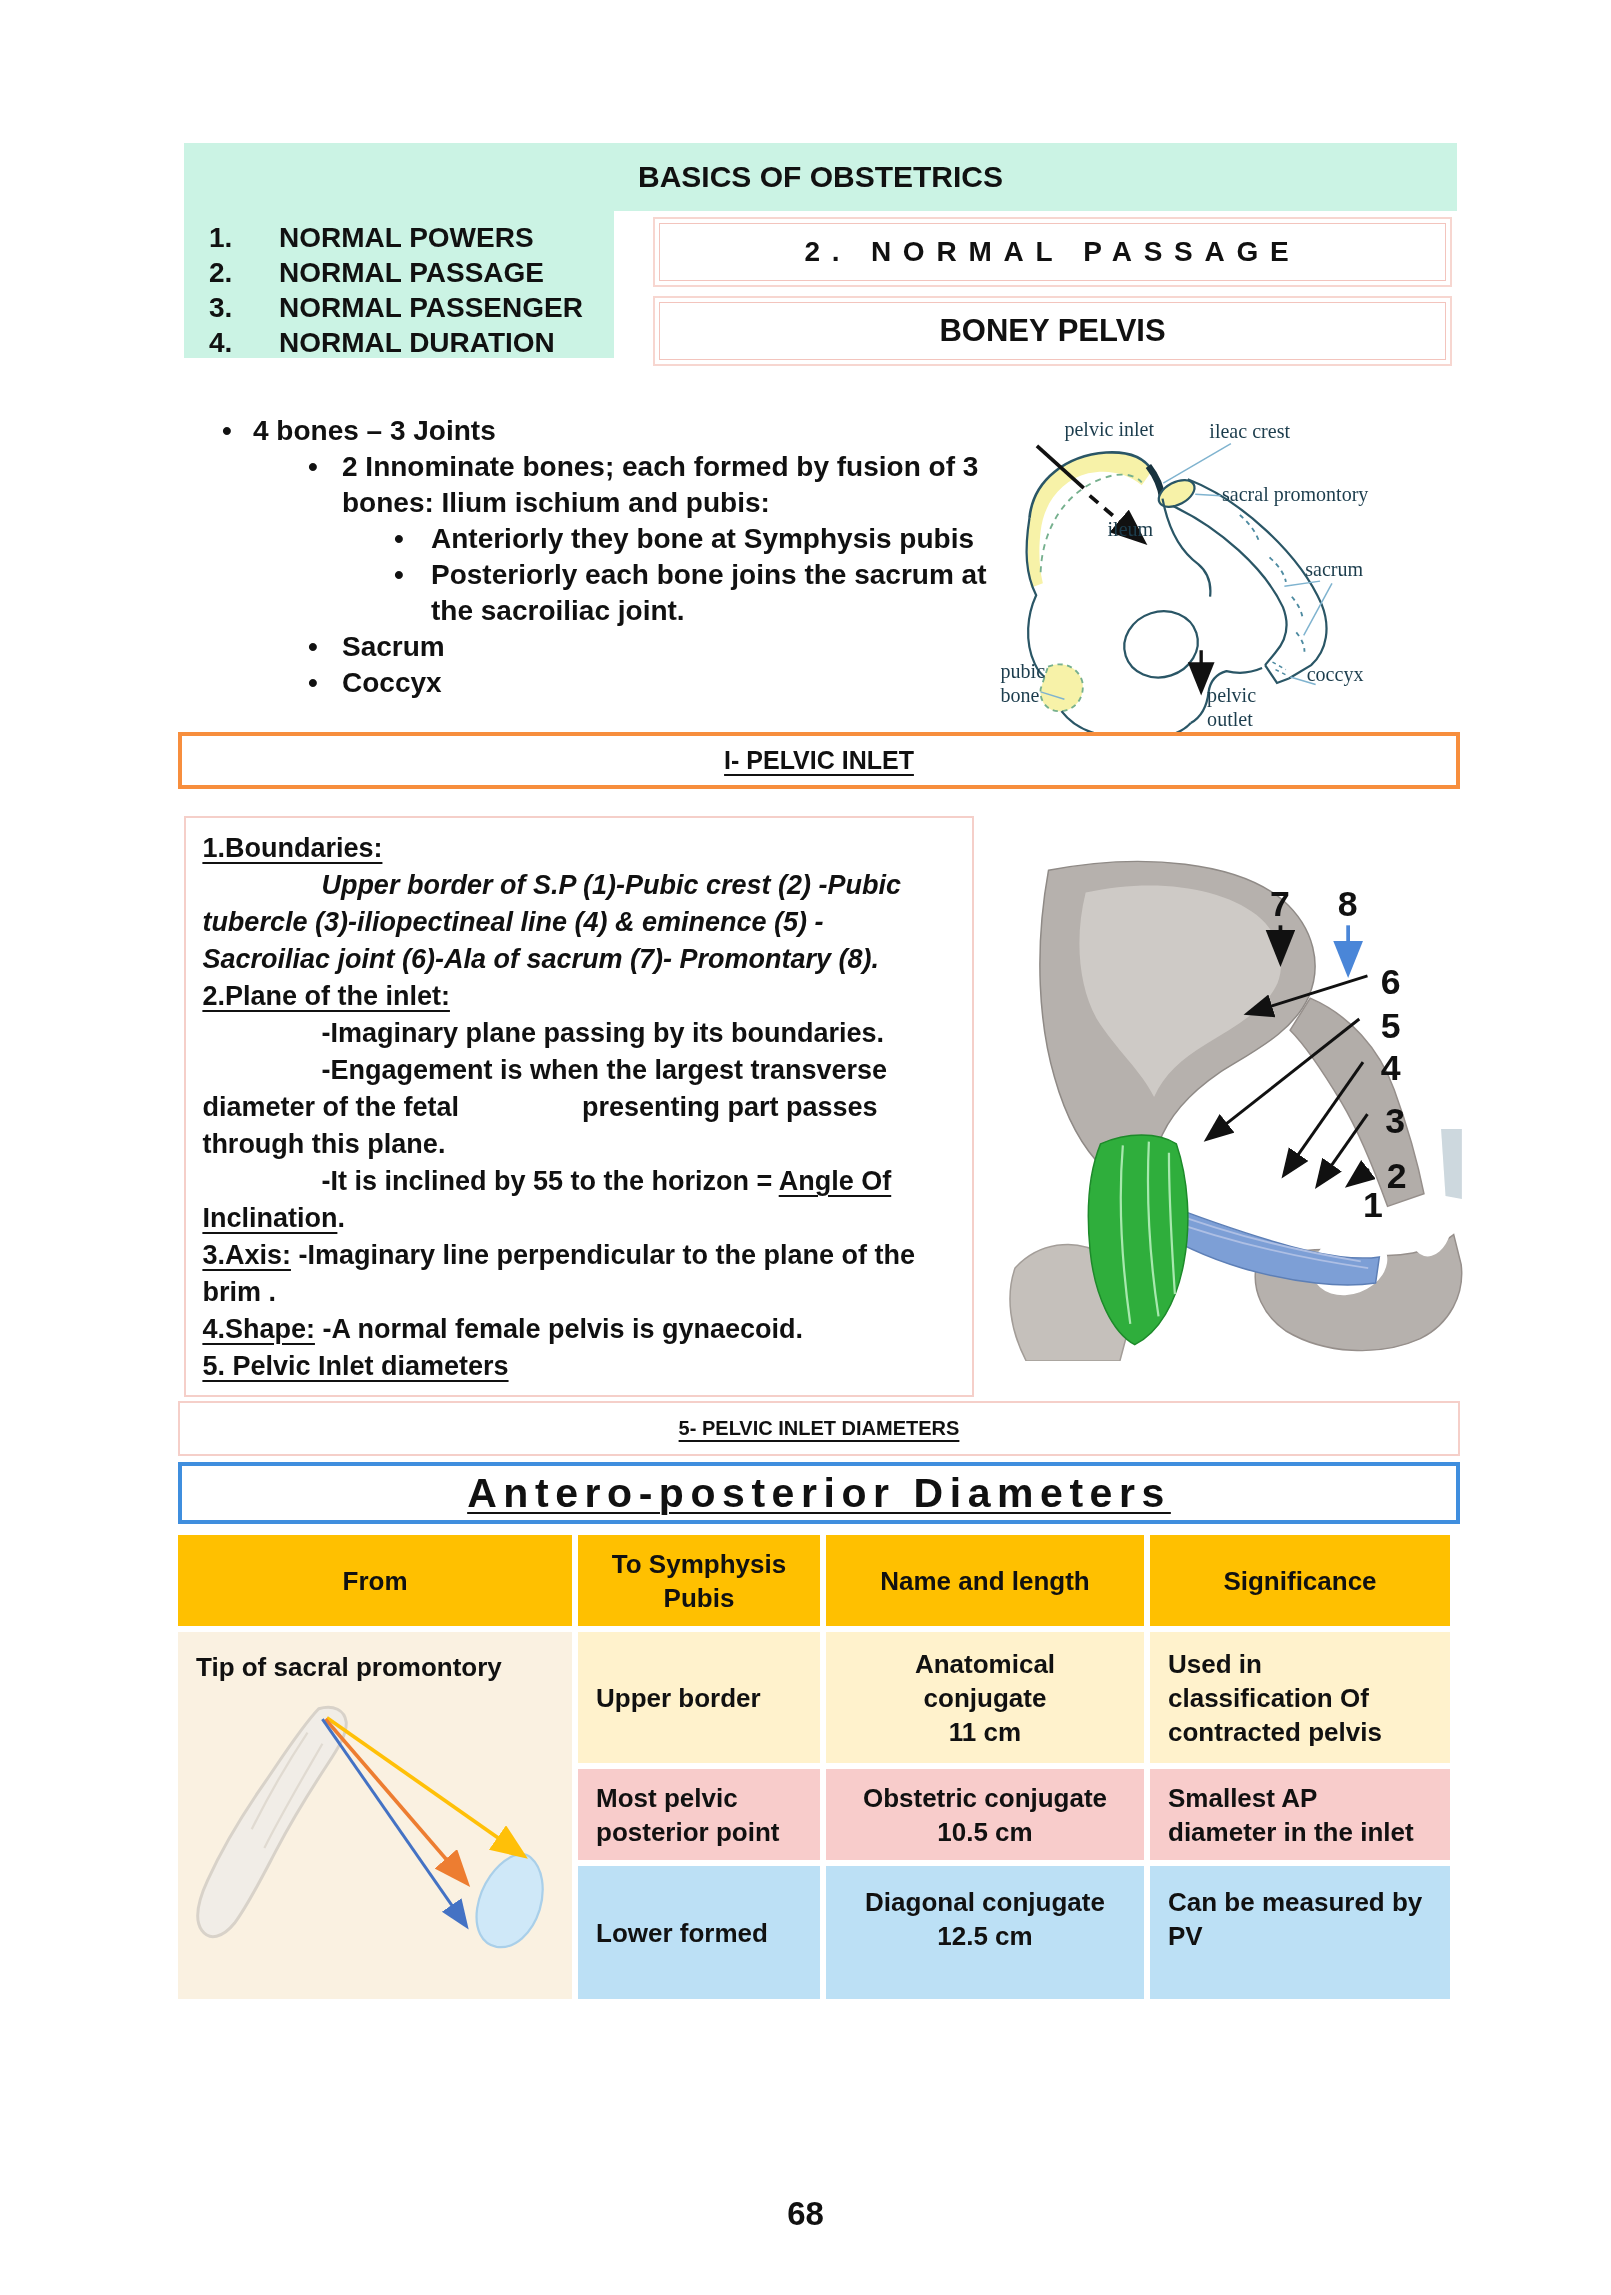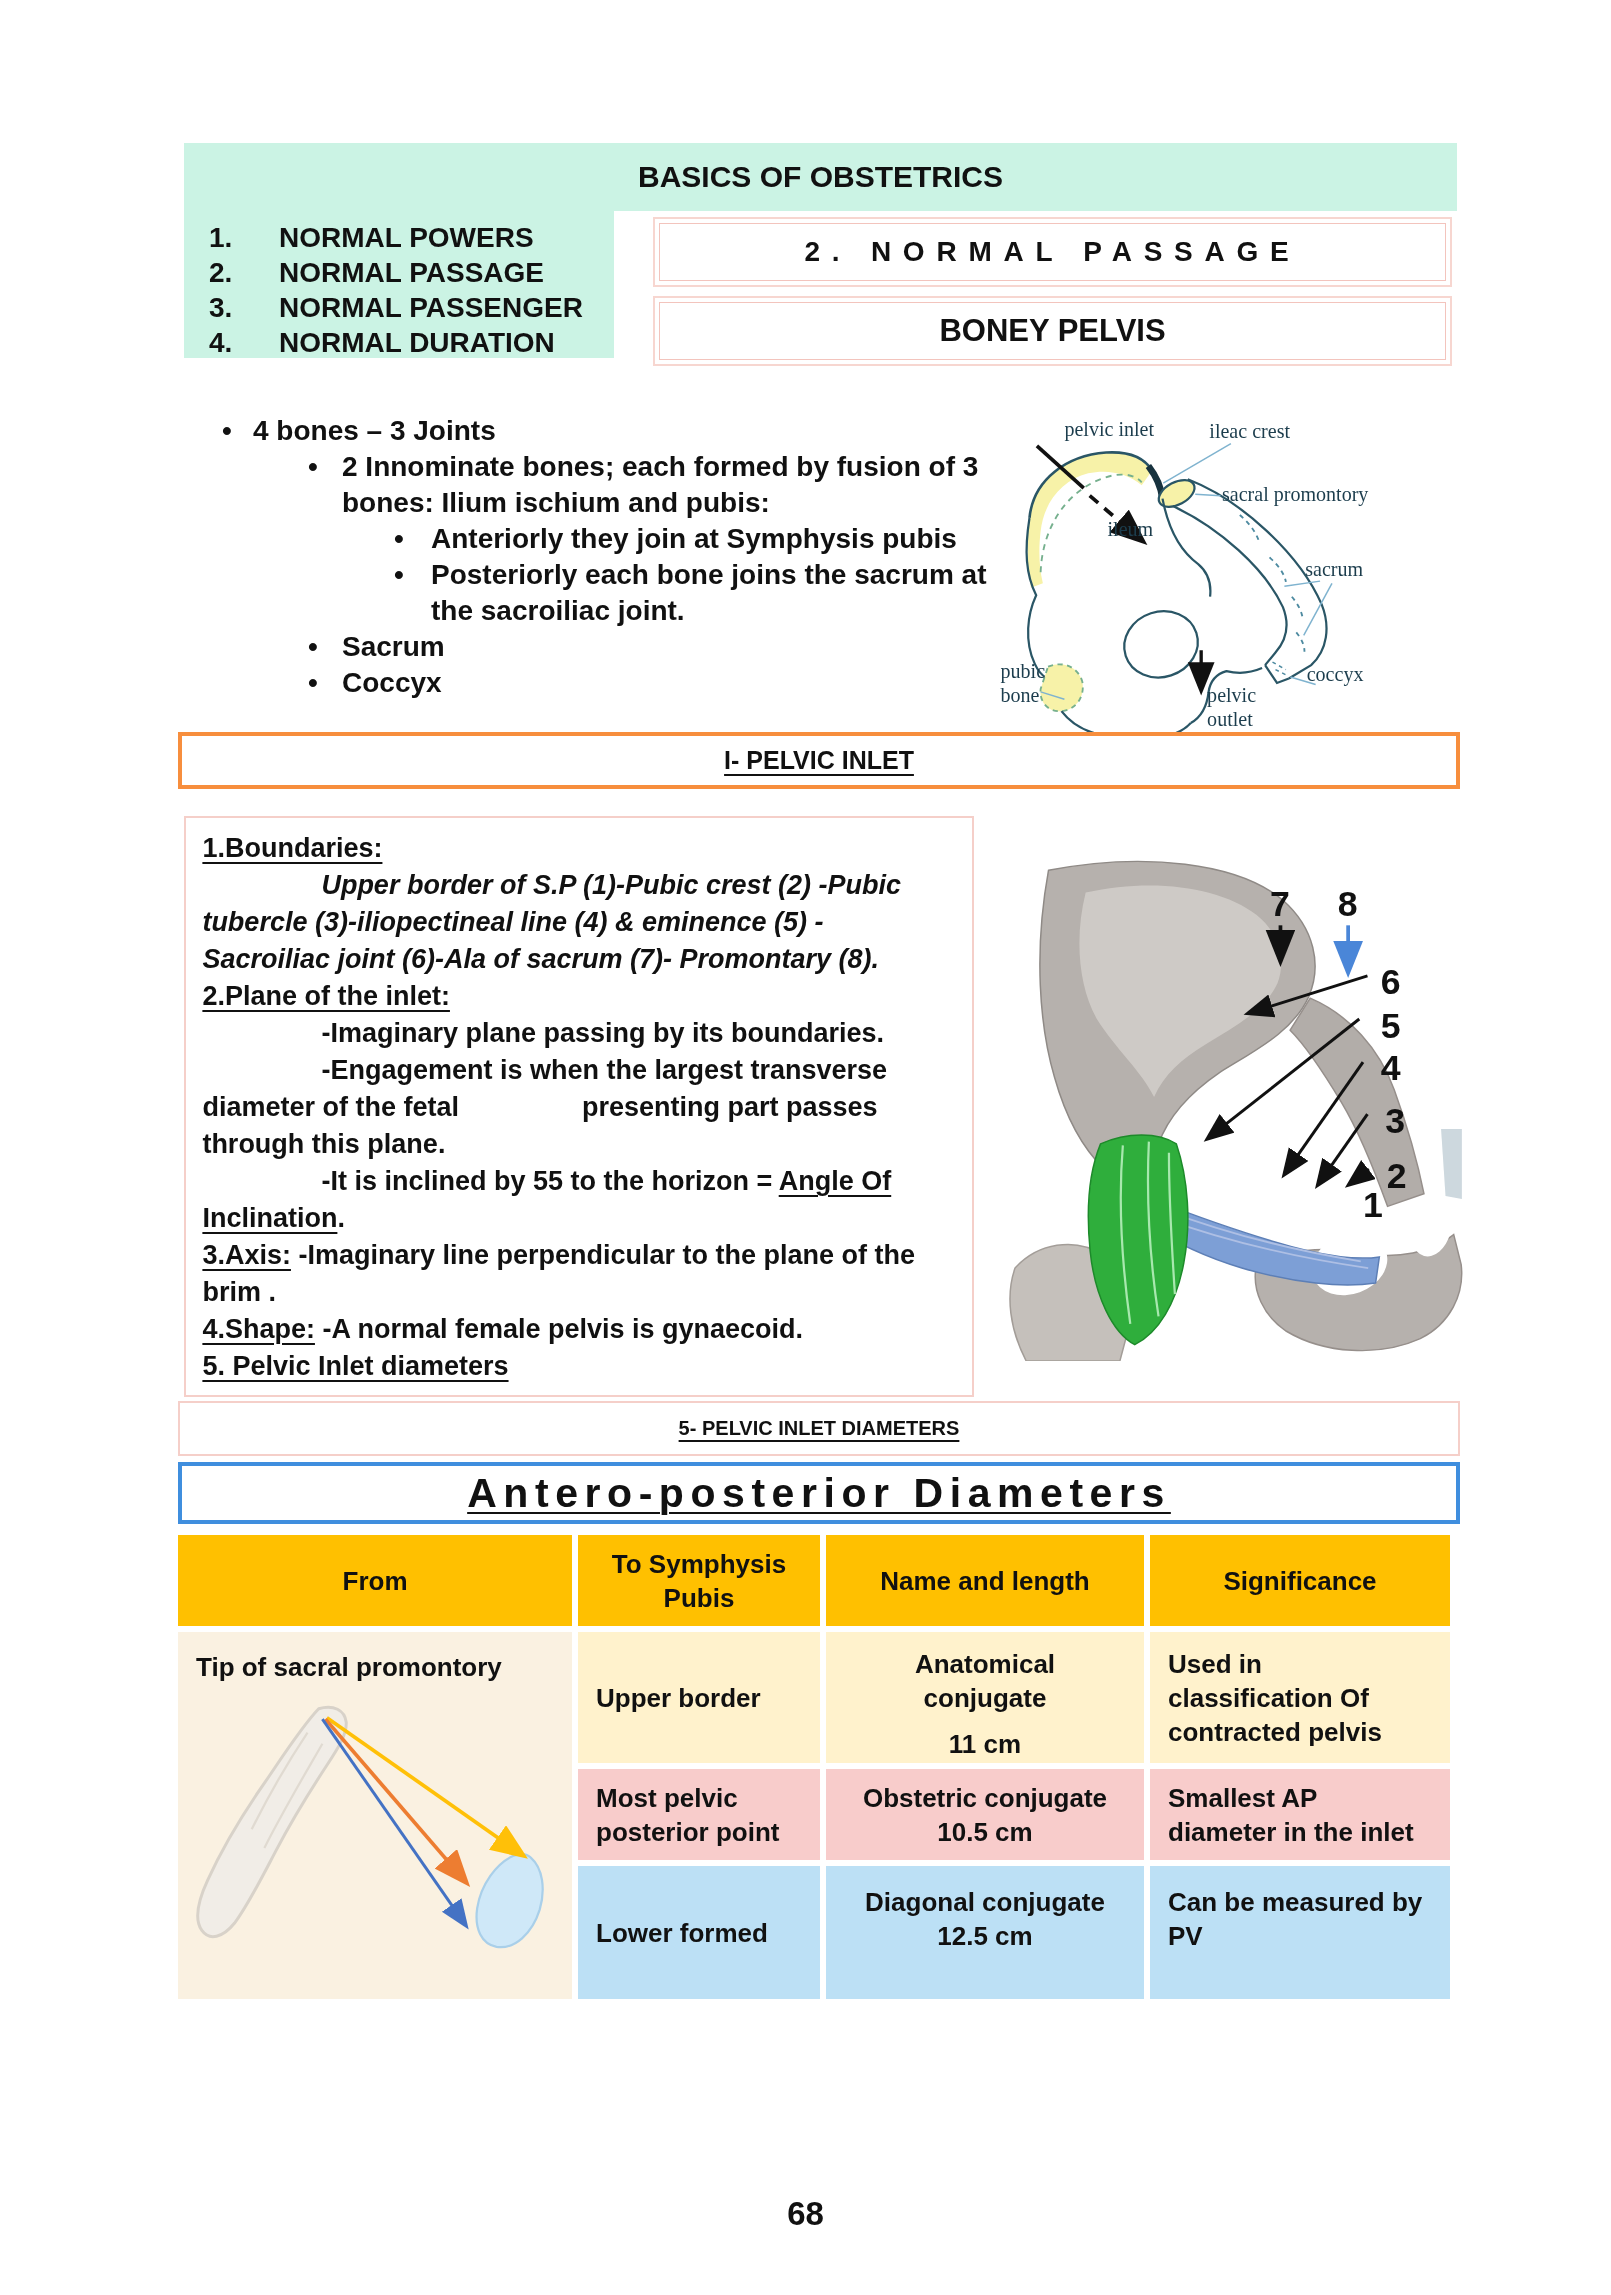--- a/index.html
+++ b/index.html
@@ -56,21 +56,21 @@
             grid-template-columns:394px 242px 318px 300px;
             grid-template-rows:91px 131px 91px 133px;gap:6px;
             font-size:26px;font-weight:700;}
   .th{background:#FFC000;display:flex;align-items:center;justify-content:center;
       text-align:center;line-height:34px;padding:0 21px;}
   .cell{display:flex;flex-direction:column;justify-content:center;padding:16px 18px;line-height:34px;box-sizing:border-box;}
   .c-y{background:#FFF2CC;} .c-p{background:#F8CCCB;} .c-b{background:#BCE0F5;}
   .c-from{grid-column:1;grid-row:2/5;background:#FAF1E1;position:relative;
           justify-content:flex-start;padding-top:18px;}
   .center{align-items:center;text-align:center;}
-  .name-narrow{display:block;max-width:186px;margin:12px auto;}
+  .name-narrow{display:block;max-width:186px;margin:0 auto;}
   .sacrum-svg{position:absolute;left:3px;bottom:6px;width:387px;height:320px;}
 
   .page-num{left:0;top:2195px;width:1611px;text-align:center;font-size:33px;font-weight:700;}
 
   
   .dg-label{font-family:"Liberation Serif",serif;font-size:27px;fill:#1c3d4d;}
   .fig-num{font-family:"Liberation Sans",sans-serif;font-size:48px;font-weight:700;fill:#111;}
 </style>
 </head>
 <body>
@@ -104,21 +104,21 @@
     <div class="hdr-inner">2. NORMAL PASSAGE</div>
   </div>
   <div class="abs hdr-box bp">
     <div class="hdr-inner">BONEY PELVIS</div>
   </div>
 
   <div class="abs bones">
     <div class="bn l1"><span class="blt">•</span><span>4 bones – 3 Joints</span></div>
     <div class="bn l2"><span class="blt">•</span><span>2 Innominate bones; each formed by fusion of 3</span></div>
     <div class="bn l2"><span>bones: Ilium ischium and pubis:</span></div>
-    <div class="bn l3"><span class="blt">•</span><span>Anteriorly they join at Symphysis pubis</span></div>
+    <div class="bn l3"><span class="blt">•</span><span>Anteriorly they bone at Symphysis pubis</span></div>
     <div class="bn l3"><span class="blt">•</span><span>Posteriorly each bone joins the sacrum at</span></div>
     <div class="bn l3"><span>the sacroiliac joint.</span></div>
     <div class="bn l2"><span class="blt">•</span><span>Sacrum</span></div>
     <div class="bn l2"><span class="blt">•</span><span>Coccyx</span></div>
   </div>
 
   <div class="abs line-diagram">
     <svg width="446" height="327" viewBox="0 0 600 440">
       <defs>
         <marker id="ahk" markerWidth="12" markerHeight="10" refX="8" refY="4" orient="auto">

